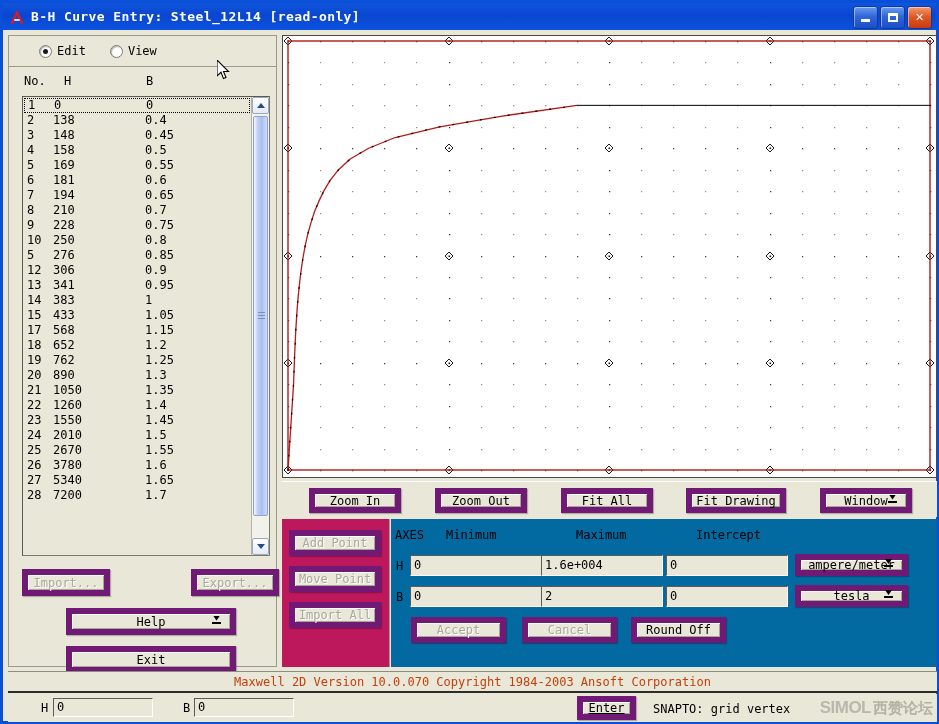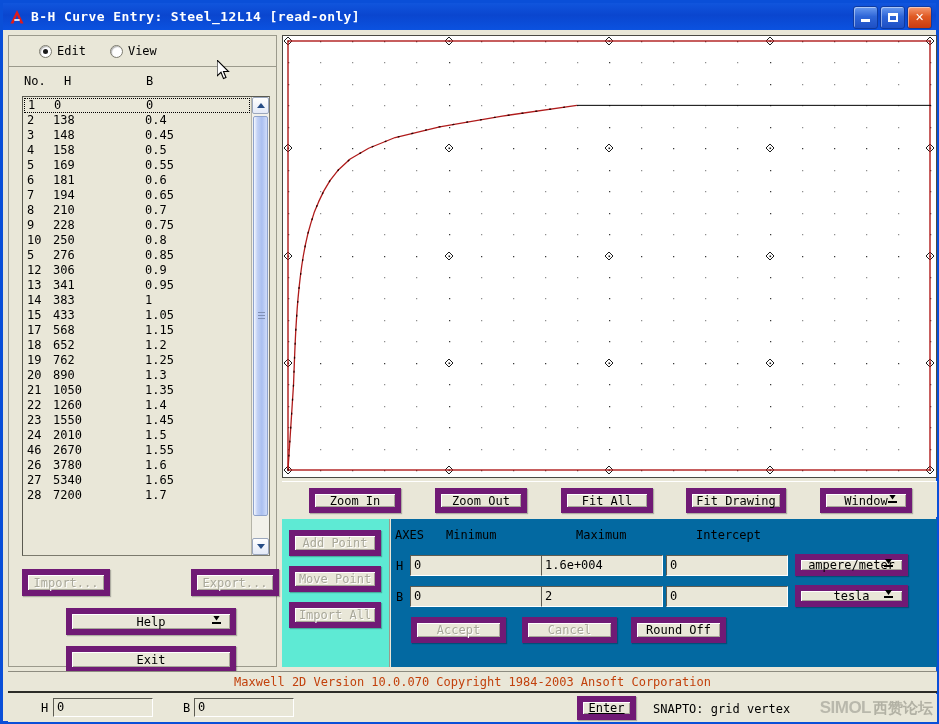--- a/index.html
+++ b/index.html
@@ -149,21 +149,21 @@
     position:absolute;right:9px;top:50%;margin-top:-6px;
     width:9px;height:12px;
   }
   .drop-arrow i{display:block;width:7px;height:5px;margin:0 auto;background:#000;
     clip-path:polygon(0 0,100% 0,50% 100%);}
   .drop-arrow b{display:block;width:9px;height:2px;background:#000;margin-top:1px;}
 
   
   .mid-panel{
     position:absolute;left:279px;top:516px;width:108px;height:148px;
-    background:#5eead4;border-right:1px solid #9b9a8c;box-sizing:border-box;
+    background:#be185d;border-right:1px solid #9b9a8c;box-sizing:border-box;
   }
   #add-point-button{position:absolute;left:7px;top:11px;width:92px;height:26px;}
   #move-point-button{position:absolute;left:7px;top:47px;width:92px;height:26px;}
   #clear-all-button{position:absolute;left:7px;top:83px;width:92px;height:26px;}
 
   
   .plot-frame{
     position:absolute;left:279px;top:32px;width:655px;height:443px;
     background:#ffffff;border:1px solid #4a4a44;box-sizing:border-box;
     overflow:hidden;
@@ -401,21 +401,21 @@
             <span class="no">23</span>
             <span class="h">1550</span>
             <span class="b">1.45</span>
           </div>
           <div class="row">
             <span class="no">24</span>
             <span class="h">2010</span>
             <span class="b">1.5</span>
           </div>
           <div class="row">
-            <span class="no">46</span>
+            <span class="no">25</span>
             <span class="h">2670</span>
             <span class="b">1.55</span>
           </div>
           <div class="row">
             <span class="no">26</span>
             <span class="h">3780</span>
             <span class="b">1.6</span>
           </div>
           <div class="row">
             <span class="no">27</span>

